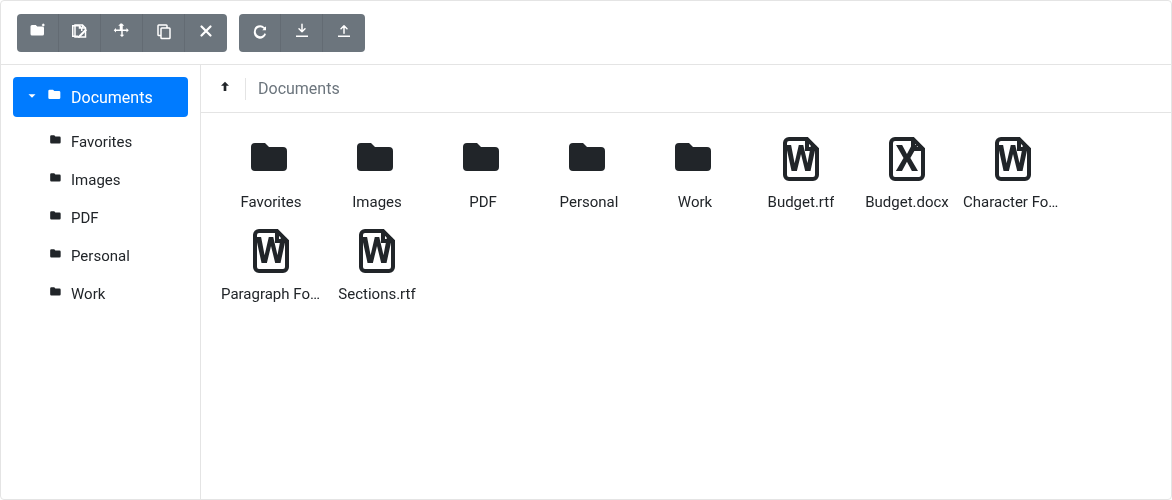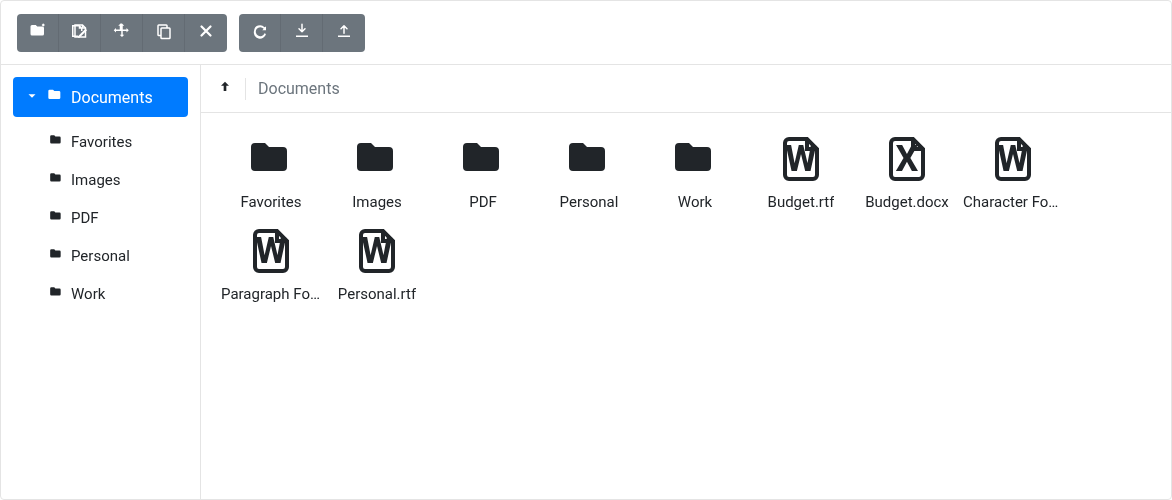--- a/index.html
+++ b/index.html
@@ -349,18 +349,18 @@
                 <use href="#ic-file"></use>
                 <text x="12" y="18" text-anchor="middle" class="file-letter" font-size="11">W</text>
               </svg></span>
             <span class="item-label">Paragraph Formatting.docx</span>
           </div>
           <div class="item">
             <span><svg viewBox="0 0 24 24">
                 <use href="#ic-file"></use>
                 <text x="12" y="18" text-anchor="middle" class="file-letter" font-size="11">W</text>
               </svg></span>
-            <span class="item-label">Personal.rtf</span>
+            <span class="item-label">Sections.rtf</span>
           </div>
         </div>
     </div>
   </div>
 </div>
 
 </body></html>

